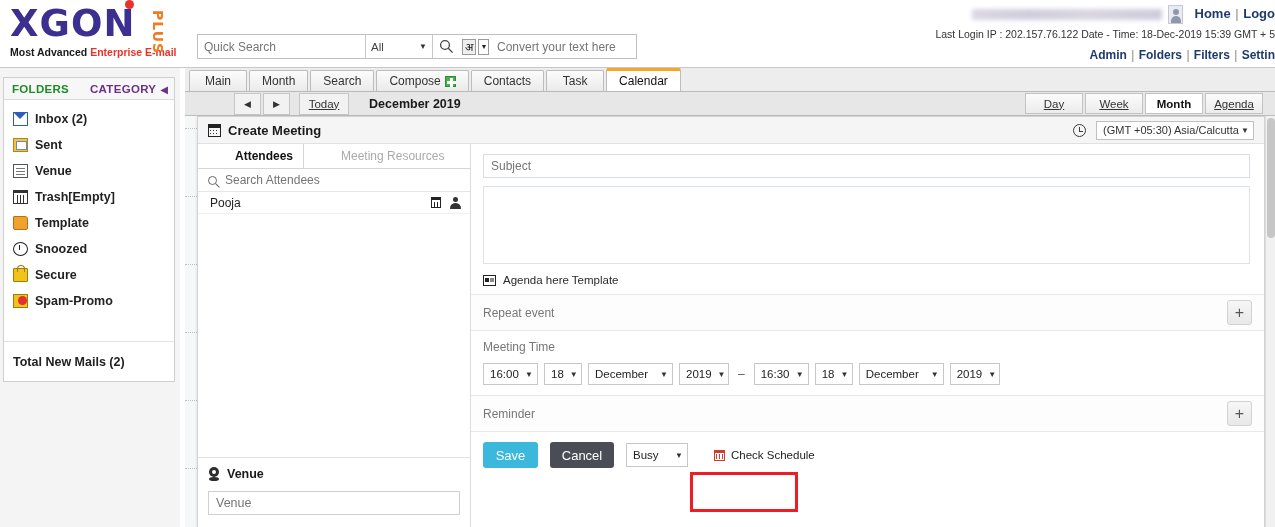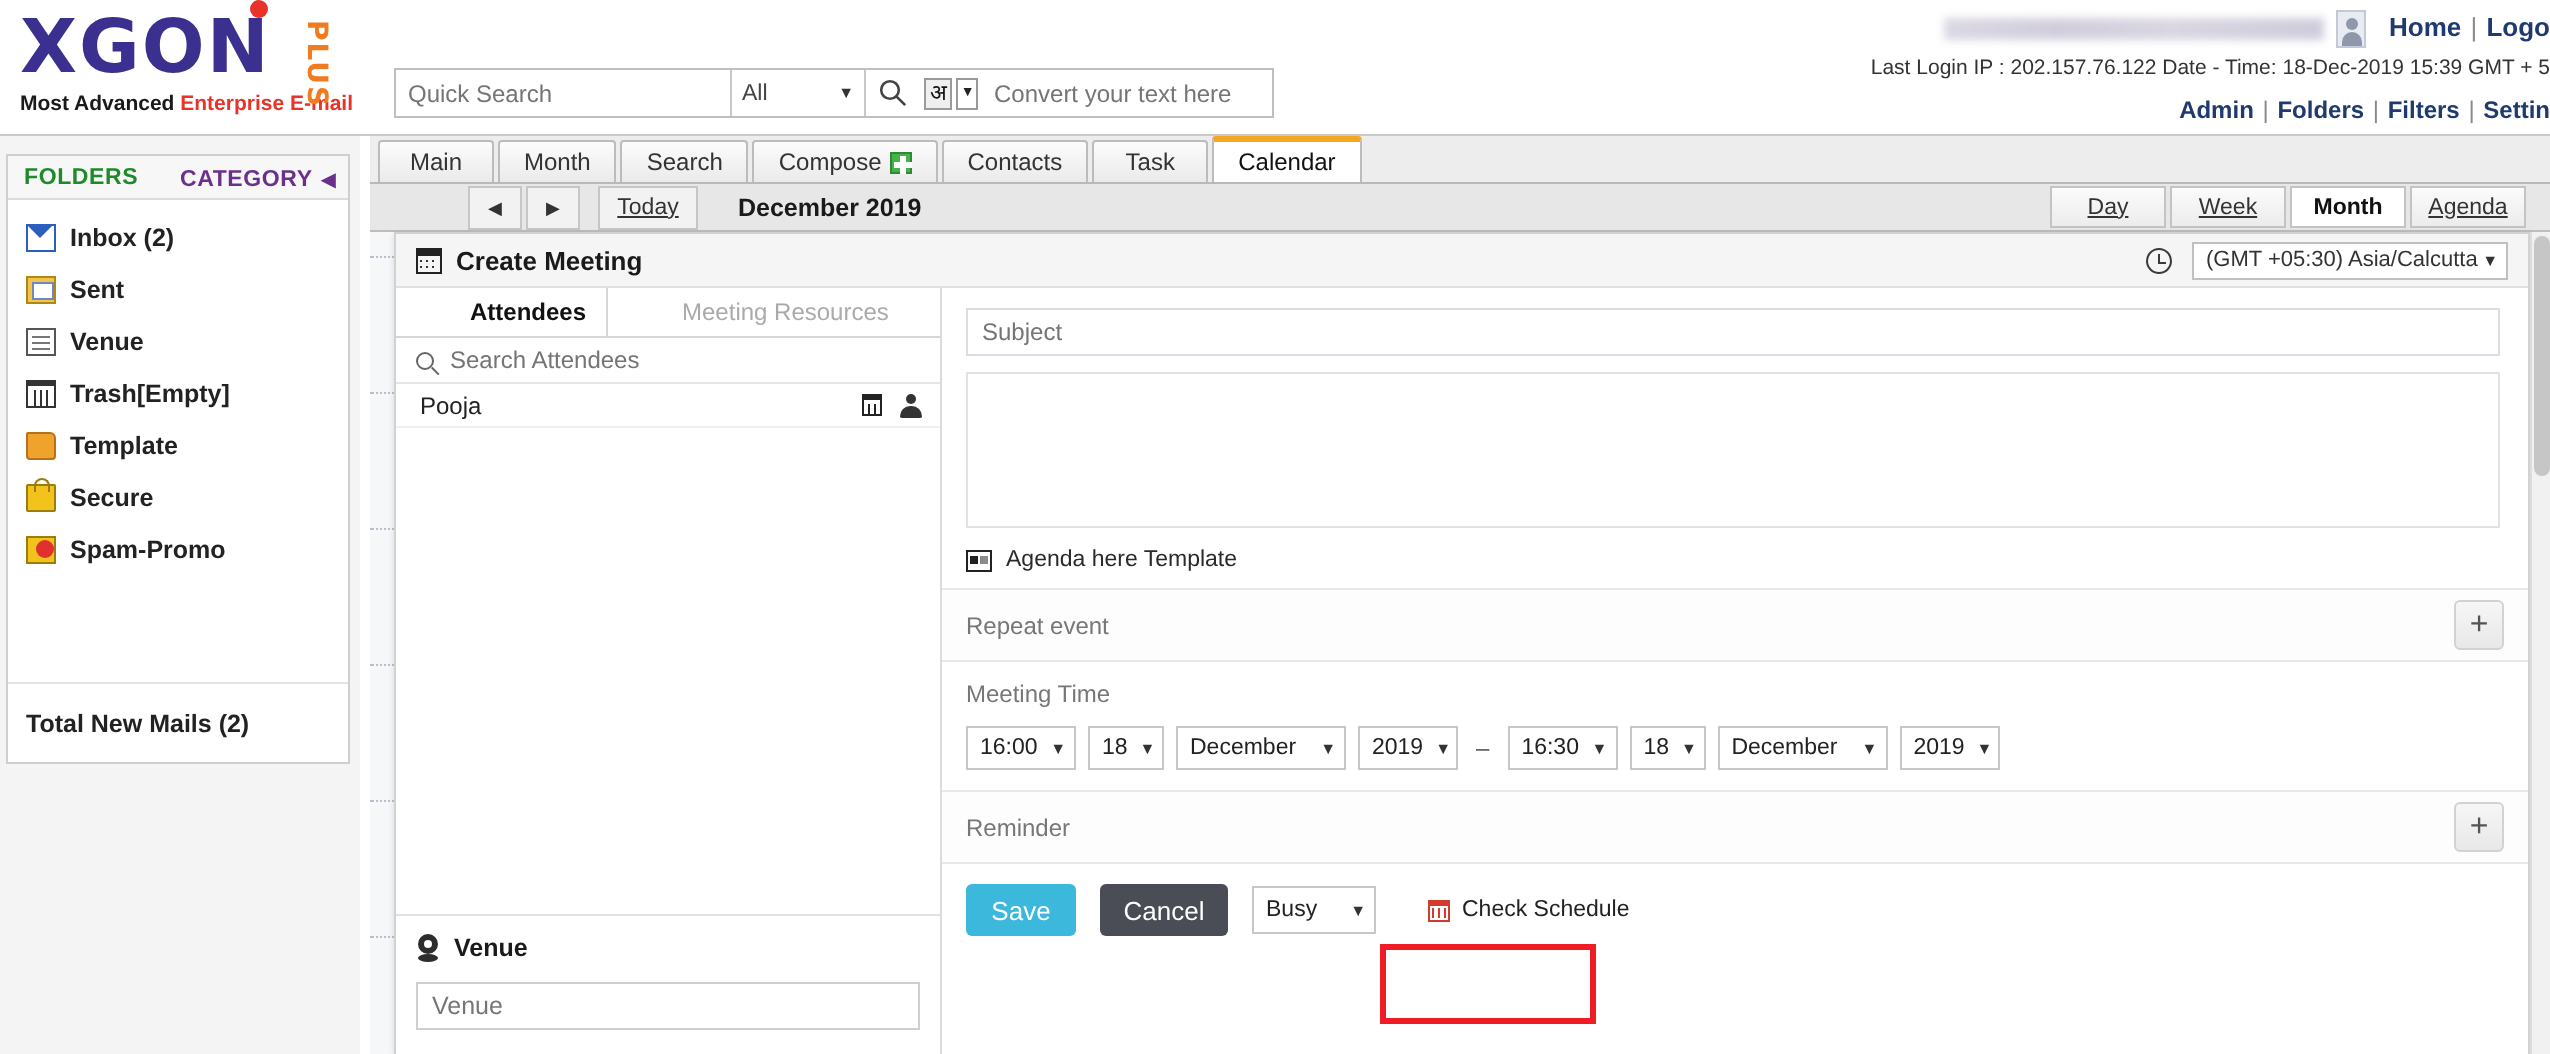--- a/index.html
+++ b/index.html
@@ -591,20 +591,24 @@
             <span class="fi fi-draft"></span>
             <span>Venue</span>
           </div>
         <div class="folder-item">
             <span class="fi fi-trash"></span>
             <span>Trash[Empty]</span>
           </div>
         <div class="folder-item">
             <span class="fi fi-template"></span>
             <span>Template</span>
+          </div>
+        <div class="folder-item">
+            <span class="fi fi-snoozed"></span>
+            <span>Snoozed</span>
           </div>
         <div class="folder-item">
             <span class="fi fi-secure"></span>
             <span>Secure</span>
           </div>
         <div class="folder-item">
             <span class="fi fi-spam"></span>
             <span>Spam-Promo</span>
           </div>
       </div>

